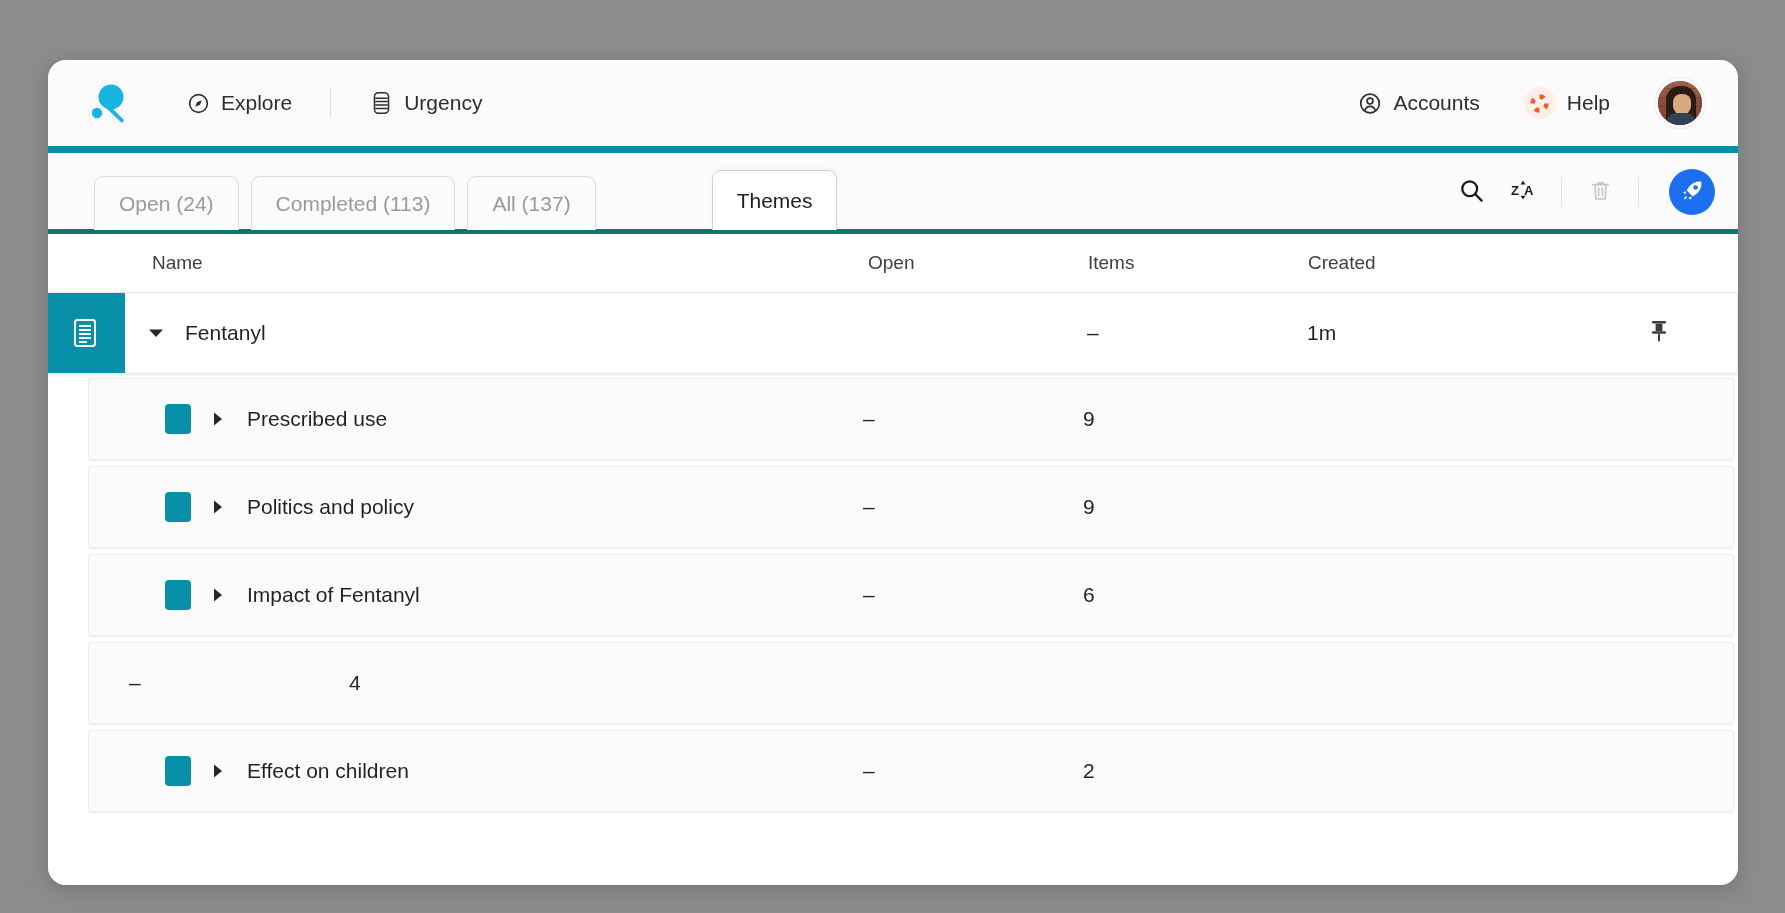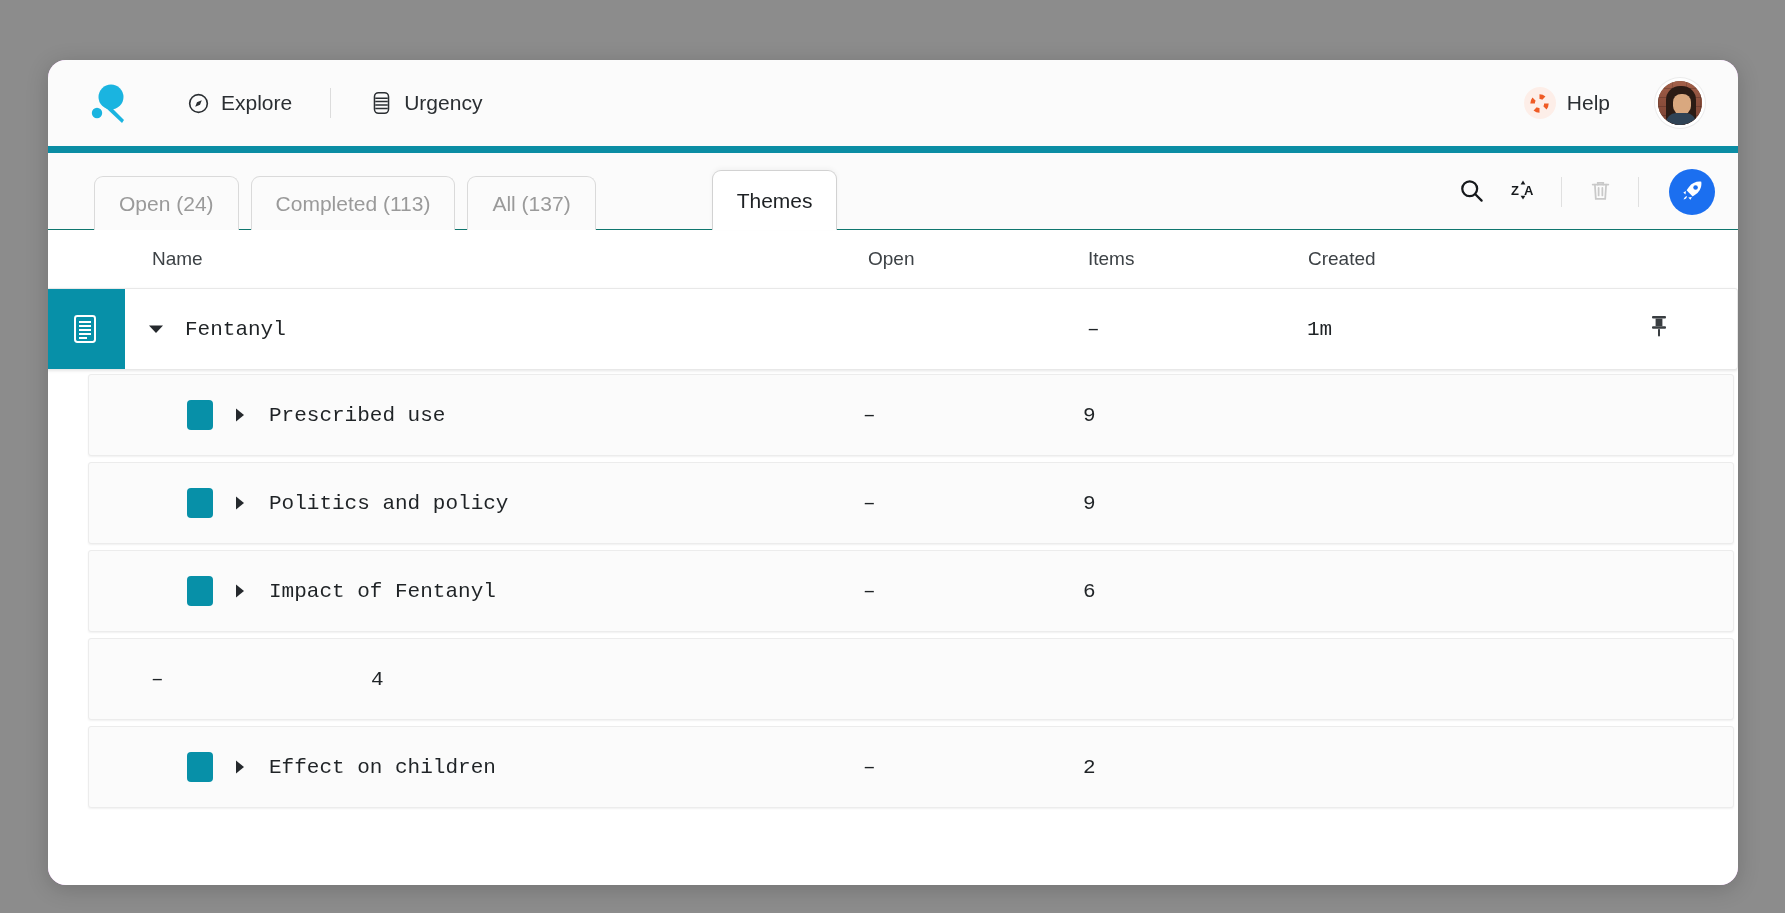--- a/index.html
+++ b/index.html
@@ -149,21 +149,21 @@
     display: flex; align-items: center; justify-content: center;
     margin-left: 18px;
     cursor: pointer;
     border: none;
   }
 
   
   .content {
     flex: 1;
     background: #ffffff;
-    border-top: 1px solid #0f766e;
+    border-top: 5px solid #0f766e;
     padding: 0;
     overflow: hidden;
   }
 
   .col-head {
     display: flex; align-items: center;
     height: 58px;
     padding: 0 0 0 0;
     font-size: 19px;
     color: #3d4246;
@@ -187,23 +187,23 @@
     margin-bottom: 2px;
     cursor: pointer;
   }
   .row.parent {
     background: #ffffff;
     margin-left: -4px;
     margin-bottom: 4px;
     box-shadow: 0 1px 3px rgba(0,0,0,0.10);
     border-color: #e8e8e8;
   }
-  .row.child { margin-left: 40px; margin-right: 4px; margin-bottom: 6px; padding-left: 22px; }
-
-  .row-cell { display: flex; align-items: center; font-size: 21px; color: #1f2326; font-family: Liberation Mono, monospace; }
+  .row.child { margin-left: 40px; margin-right: 4px; margin-bottom: 6px; }
+
+  .row-cell { display: flex; align-items: center; font-size: 21px; color: #1f2326; }
 
   .icon-box {
     width: 80px; flex: 0 0 80px;
     background: #0790a8;
     display: flex; align-items: center; justify-content: center;
   }
   .child-pad { width: 40px; flex: 0 0 40px; }
 
   .swatch {
     width: 26px; height: 30px;
@@ -264,20 +264,30 @@
         </span>
         <span>Urgency</span>
       </div>
 
     </div>
 
     <div class="header-spacer"></div>
 
     <div class="nav-right">
 
+      <div class="nav-item">
+        <span class="nav-icon">
+          <svg width="25" height="25" viewBox="0 0 24 24" fill="none" stroke="#2b2f33" stroke-width="1.7">
+            <circle cx="12" cy="12" r="9.3"></circle>
+            <circle cx="12" cy="9.6" r="2.9"></circle>
+            <path d="M6.6 19.2 C7.6 16.2 9.6 14.9 12 14.9 C14.4 14.9 16.4 16.2 17.4 19.2"></path>
+          </svg>
+        </span>
+        <span>Accounts</span>
+      </div>
 
       <div class="nav-item">
         <span class="help-badge">
           <svg width="23" height="23" viewBox="0 0 24 24">
             <g fill="#ef5b25">
               <path d="M12 2.4 a9.6 9.6 0 0 1 6.2 2.3 l-3.3 3.3 A5 5 0 0 0 12 7.2 Z"></path>
               <path d="M21.6 12 a9.6 9.6 0 0 1 -2.3 6.2 l-3.3-3.3 A5 5 0 0 0 16.8 12 Z"></path>
               <path d="M12 21.6 a9.6 9.6 0 0 1 -6.2-2.3 l3.3-3.3 A5 5 0 0 0 12 16.8 Z"></path>
               <path d="M2.4 12 a9.6 9.6 0 0 1 2.3-6.2 l3.3 3.3 A5 5 0 0 0 7.2 12 Z"></path>
             </g>

